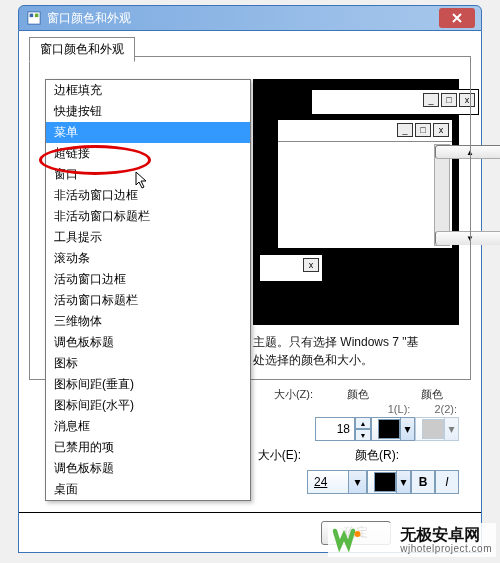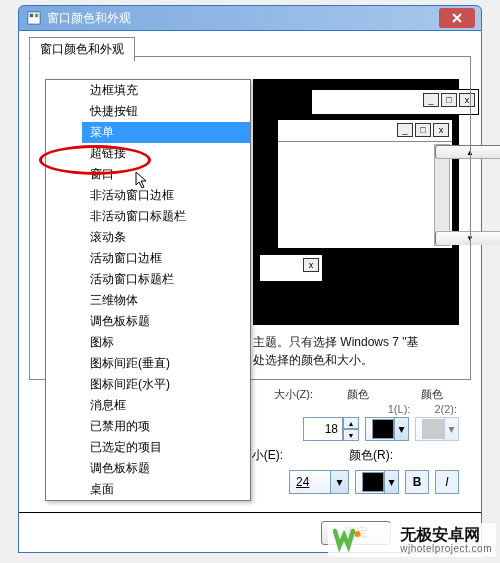--- a/index.html
+++ b/index.html
@@ -19,21 +19,21 @@
 
 
 .tab { position: absolute; left: 10px; top: 6px; border: 1px solid #888; border-bottom: 1px solid #fff;
   background: #fff; padding: 3px 10px; font-size: 12px; z-index: 3; }
 .tab-panel { position: absolute; left: 10px; top: 25px; right: 10px; height: 324px;
   border: 1px solid #888; z-index: 1; }
 
 
 .dropdown-list { position: absolute; left: 26px; top: 48px; width: 206px;
   background: #fff; border: 1px solid #7a7a7a; z-index: 50; box-shadow: 2px 2px 4px rgba(0,0,0,.25); }
-.dropdown-list .item { font-size: 12px; padding: 2px 8px; color: #000; cursor: pointer; margin-left: 36px; }
+.dropdown-list .item { font-size: 12px; padding: 2px 8px; color: #000; cursor: pointer; }
 .dropdown-list .item.sel { background: #3399ff; color: #fff; }
 
 .red-ellipse { position: absolute; left: 20px; top: 114px; width: 112px; height: 30px;
   border: 3px solid #d00; border-radius: 50%; z-index: 60; pointer-events: none; }
 .cursor-arrow { position: absolute; left: 116px; top: 140px; z-index: 70; pointer-events: none; }
 
 
 .preview-box { position: absolute; left: 234px; top: 48px; right: 22px; height: 246px;
   background: #000; }
 .preview-box .win { position: absolute; background: #fff; border: 1px solid #000; }
@@ -50,21 +50,21 @@
 .winB .scrollbar .btn.bot { position: absolute; bottom: 0; left: 0; right: 0; border-top: 1px solid #aaa; border-bottom: none; }
 .winC { left: 6px; top: 175px; width: 64px; height: 28px; }
 .winC .x { position: absolute; right: 3px; top: 3px; }
 
 
 .desc { position: absolute; left: 234px; top: 302px; right: 22px; font-size: 12px;
   color: #111; line-height: 1.5; }
 
 
 .form-area { position: absolute; left: 26px; right: 22px; top: 358px; }
-.row { display: flex; align-items: center; margin-bottom: 6px; gap: 6px; }
+.row { display: flex; align-items: center; margin-bottom: 6px; }
 .lbl { font-size: 12px; }
 .combo { display: flex; align-items: center; border: 1px solid #7e9db9; background: linear-gradient(#fff,#eaf2fb);
   height: 24px; font-size: 12px; padding-left: 6px; position: relative; }
 .combo .arrow { width: 18px; border-left: 1px solid #7e9db9; height: 100%;
   display: flex; align-items: center; justify-content: center; background: linear-gradient(#e8f0fa,#cfe1f6); cursor: pointer; }
 .spin { display: flex; }
 .spin input { width: 40px; height: 24px; border: 1px solid #7e9db9; font-size: 12px; text-align: right; padding-right: 4px; }
 .spin .spinbtns { display: flex; flex-direction: column; }
 .spin .spinbtns span { width: 16px; height: 12px; border: 1px solid #7e9db9; font-size: 7px;
   display: flex; align-items: center; justify-content: center; cursor: pointer; background: #eaf2fb; }
@@ -216,31 +216,31 @@
   </div>
 
   <div class="dropdown-list">
       <div class="item">边框填充</div>
       <div class="item">快捷按钮</div>
       <div class="item sel">菜单</div>
       <div class="item">超链接</div>
       <div class="item">窗口</div>
       <div class="item">非活动窗口边框</div>
       <div class="item">非活动窗口标题栏</div>
+      <div class="item">工具提示</div>
       <div class="item">滚动条</div>
       <div class="item">活动窗口边框</div>
       <div class="item">活动窗口标题栏</div>
       <div class="item">三维物体</div>
       <div class="item">调色板标题</div>
       <div class="item">图标</div>
       <div class="item">图标间距(垂直)</div>
       <div class="item">图标间距(水平)</div>
       <div class="item">消息框</div>
       <div class="item">已禁用的项</div>
-      <div class="item">已选定的项目</div>
       <div class="item">调色板标题</div>
       <div class="item">桌面</div>
     </div>
 
   <div class="red-ellipse"></div>
   <svg class="cursor-arrow" width="14" height="18" viewBox="0 0 14 18">
     <path d="M1 1 L1 14 L4 11 L7 17 L9 16 L6 10 L11 10 Z" fill="#fff" stroke="#000"></path>
   </svg>
 </div>
 

